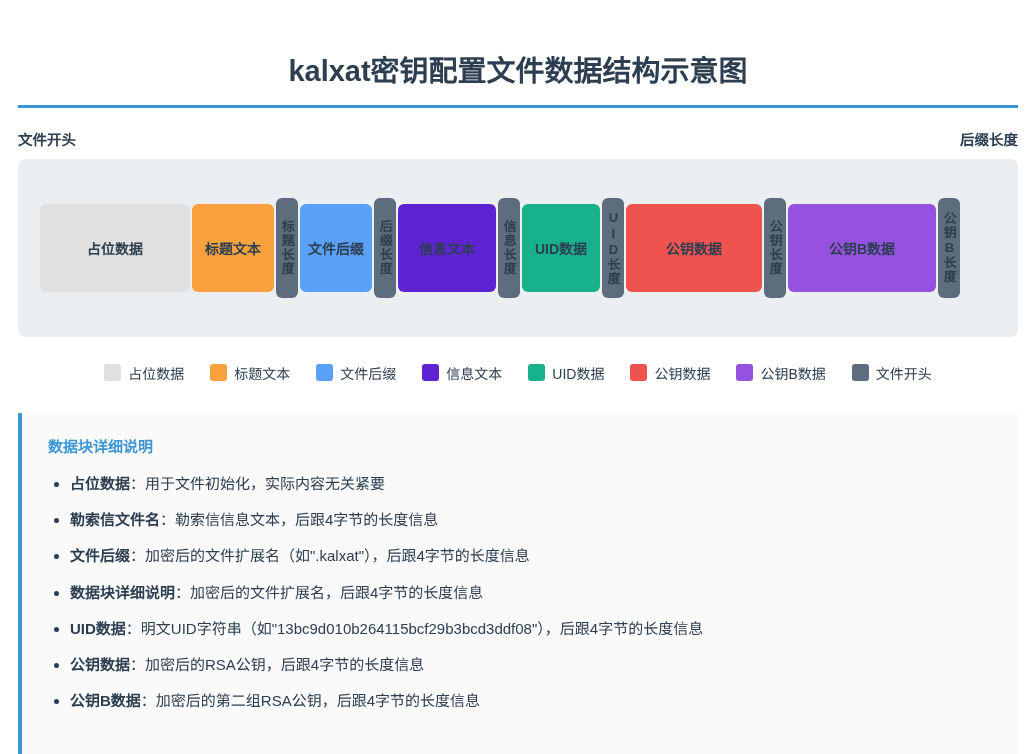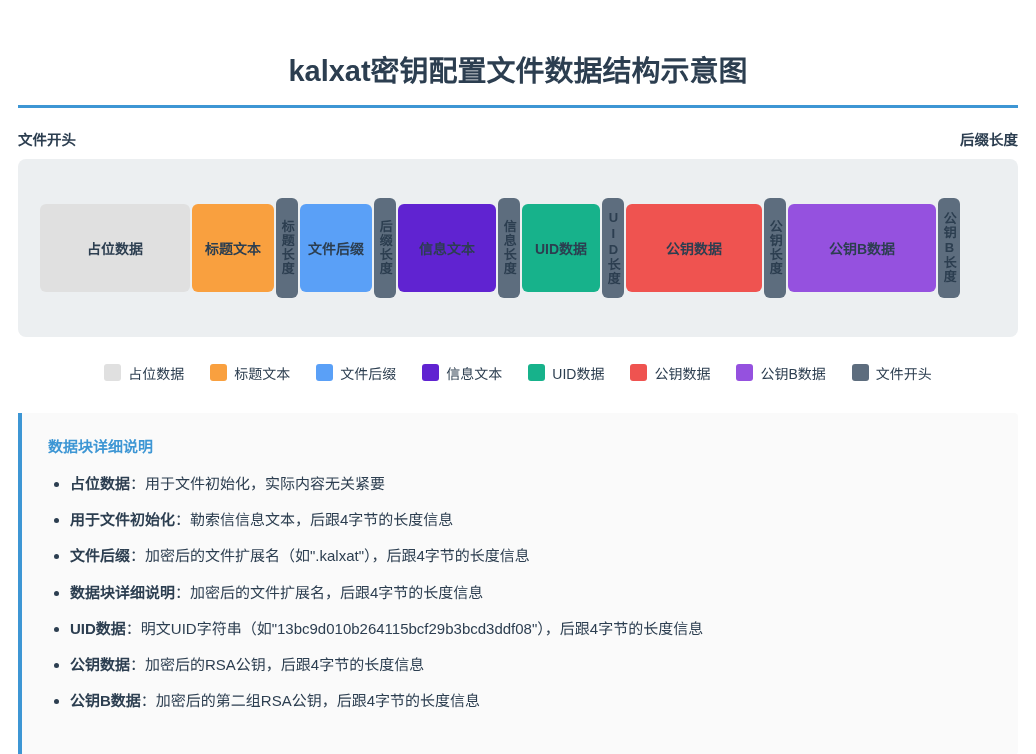--- a/index.html
+++ b/index.html
@@ -235,21 +235,21 @@
       <div class="legend-item">
         <span class="legend-swatch" style="background: rgb(93, 109, 126);"></span>
         <span class="legend-label">文件开头</span>
       </div>
     </div>
 
   <div class="detail-card">
     <h2 class="detail-title">数据块详细说明</h2>
     <ul class="detail-list" id="detail-list">
         <li><span class="term">占位数据</span><span>：用于文件初始化，实际内容无关紧要</span></li>
-        <li><span class="term">用于文件初始化</span><span>：勒索信信息文本，后跟4字节的长度信息</span></li>
+        <li><span class="term">勒索信文件名</span><span>：勒索信信息文本，后跟4字节的长度信息</span></li>
         <li><span class="term">文件后缀</span><span>：加密后的文件扩展名（如".kalxat"），后跟4字节的长度信息</span></li>
         <li><span class="term">数据块详细说明</span><span>：加密后的文件扩展名，后跟4字节的长度信息</span></li>
         <li><span class="term">UID数据</span><span>：明文UID字符串（如"13bc9d010b264115bcf29b3bcd3ddf08"），后跟4字节的长度信息</span></li>
         <li><span class="term">公钥数据</span><span>：加密后的RSA公钥，后跟4字节的长度信息</span></li>
         <li><span class="term">公钥B数据</span><span>：加密后的第二组RSA公钥，后跟4字节的长度信息</span></li>
       </ul>
   </div>
 
 </div>
 

